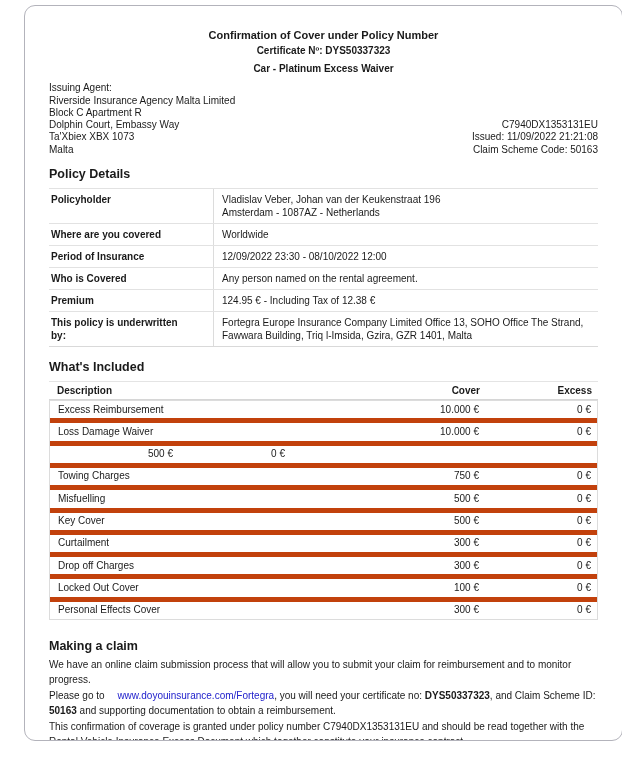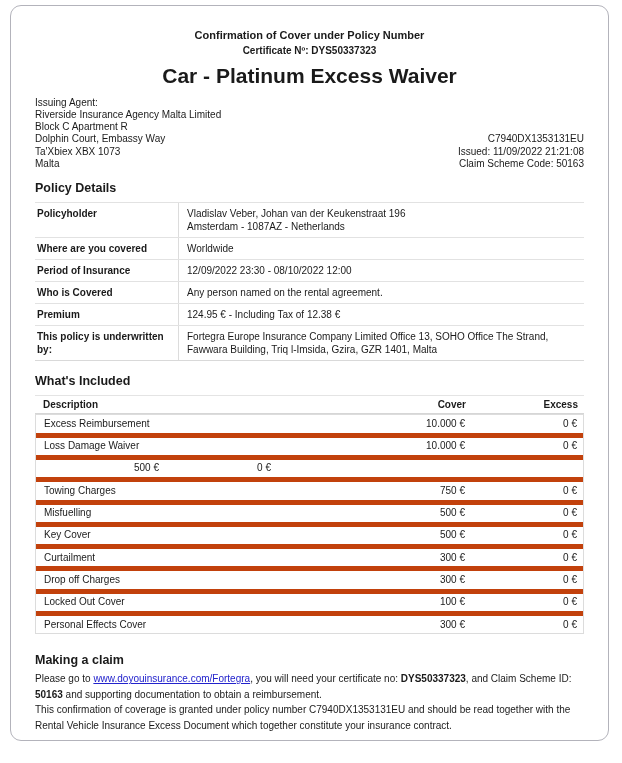--- a/index.html
+++ b/index.html
@@ -4,51 +4,51 @@
 <style>
   * { box-sizing: border-box; margin: 0; padding: 0; }
   html, body { background: #ffffff; }
   body {
     width: 622px; height: 763px; position: relative;
     font-family: "Liberation Sans", sans-serif;
     color: #1a1a1a;
     -webkit-font-smoothing: antialiased;
   }
   .page {
-    position: absolute; left: 10px; top: 5px;
+    position: absolute; left: 24px; top: 5px;
     width: 599px; height: 736px;
     background: #ffffff;
     border: 1.5px solid #b3b3bb;
     border-radius: 11px;
     padding: 22px 24px 0 24px;
     overflow: hidden;
   }
   
   .doc-header { text-align: center; }
   .doc-title-line { font-size: 11px; font-weight: bold; line-height: 1.3; }
   .doc-cert-line  { font-size: 10px; font-weight: bold; line-height: 1.3; margin-top: 2px; }
-  .doc-product    { font-size: 21px; font-weight: bold; line-height: 1.3; margin-top: 5px; }
+  .doc-product    { font-size: 10px; font-weight: bold; line-height: 1.3; margin-top: 5px; }
   
   .agent-row { display: flex; justify-content: space-between; margin-top: 7px; font-size: 10px; align-items: flex-end; }
   .agent-block div { line-height: 12.3px; }
   .issue-block { text-align: right; }
   .issue-block div { line-height: 12.3px; }
   
   .section-heading { font-size: 12.5px; font-weight: bold; }
   .ph-heading { margin-top: 11px; }
   .wi-heading { margin-top: 13px; }
   .mc-heading { margin-top: 19px; }
   
   .policy-table {
     margin-top: 7px; width: 100%;
     border-top: 1px solid #e2e2e2;
     border-bottom: 1px solid #d9d9d9;
     font-size: 10px;
   }
-  .policy-row { display: flex; border-bottom: 1px solid #e2e2e2; }
+  .policy-row { display: flex; border-bottom: 1px solid #e2e2e2; gap: 21px; }
   .policy-row:last-child { border-bottom: none; }
   .policy-label {
     width: 143px; flex: 0 0 143px;
     font-weight: bold; padding: 4px 4px 4px 2px; line-height: 13px;
   }
   .policy-value {
     flex: 1; border-left: 1px solid #dcdcdc;
     padding: 4px 6px 4px 8px; line-height: 13px;
   }
   .policy-value span { display: block; }
@@ -60,21 +60,21 @@
   }
   .coverage-body { border: 1px solid #dcdcdc; font-size: 10px; }
   .coverage-row { display: flex; border-bottom: 5px solid #c2410c; padding: 2.5px 6px 2.5px 8px; line-height: 12.3px; }
   .coverage-row:last-child { border-bottom: none; }
   .col-desc { flex: 1; }
   .col-cover { width: 115px; flex: 0 0 115px; text-align: right; }
   .col-excess { width: 112px; flex: 0 0 112px; text-align: right; }
   
   .claim-text { margin-top: 4px; font-size: 10px; line-height: 15.4px; }
   .claim-text .bold { font-weight: bold; }
-  a.doc-link { color: #2222cc; text-decoration: underline; cursor: pointer; }
+  a.doc-link { color: #2222cc; cursor: pointer; margin-left: 10px; }
   
   .doc-footer { margin-top: 14px; text-align: center; font-size: 9.5px; }
   .doc-footer div { line-height: 12.4px; }
   .footer-company { font-weight: bold; }
 </style>
 </head>
 <body>
 
 <div class="page">
 
@@ -196,20 +196,21 @@
     </div>
     <div class="coverage-row">
       <div class="col-desc">Personal Effects Cover</div>
       <div class="col-cover">300 €</div>
       <div class="col-excess">0 €</div>
     </div>
   </div>
 
   <div class="section-heading mc-heading">Making a claim</div>
   <div class="claim-text">
+    <div>We have an online claim submission process that will allow you to submit your claim for reimbursement and to monitor progress.</div>
     <div><span>Please go to </span><a class="doc-link">www.doyouinsurance.com/Fortegra</a><span>, you will need your certificate no: </span><span class="bold">DYS50337323</span><span>, and Claim Scheme ID: </span><span class="bold">50163</span><span> and supporting documentation to obtain a reimbursement.</span></div>
     <div>This confirmation of coverage is granted under policy number C7940DX1353131EU and should be read together with the Rental Vehicle Insurance Excess Document which together constitute your insurance contract.</div>
   </div>
 
   <div class="doc-footer">
     <div class="footer-company">Riverside Insurance Agency Malta Ltd</div>
 
   </div>
 
 </div>

